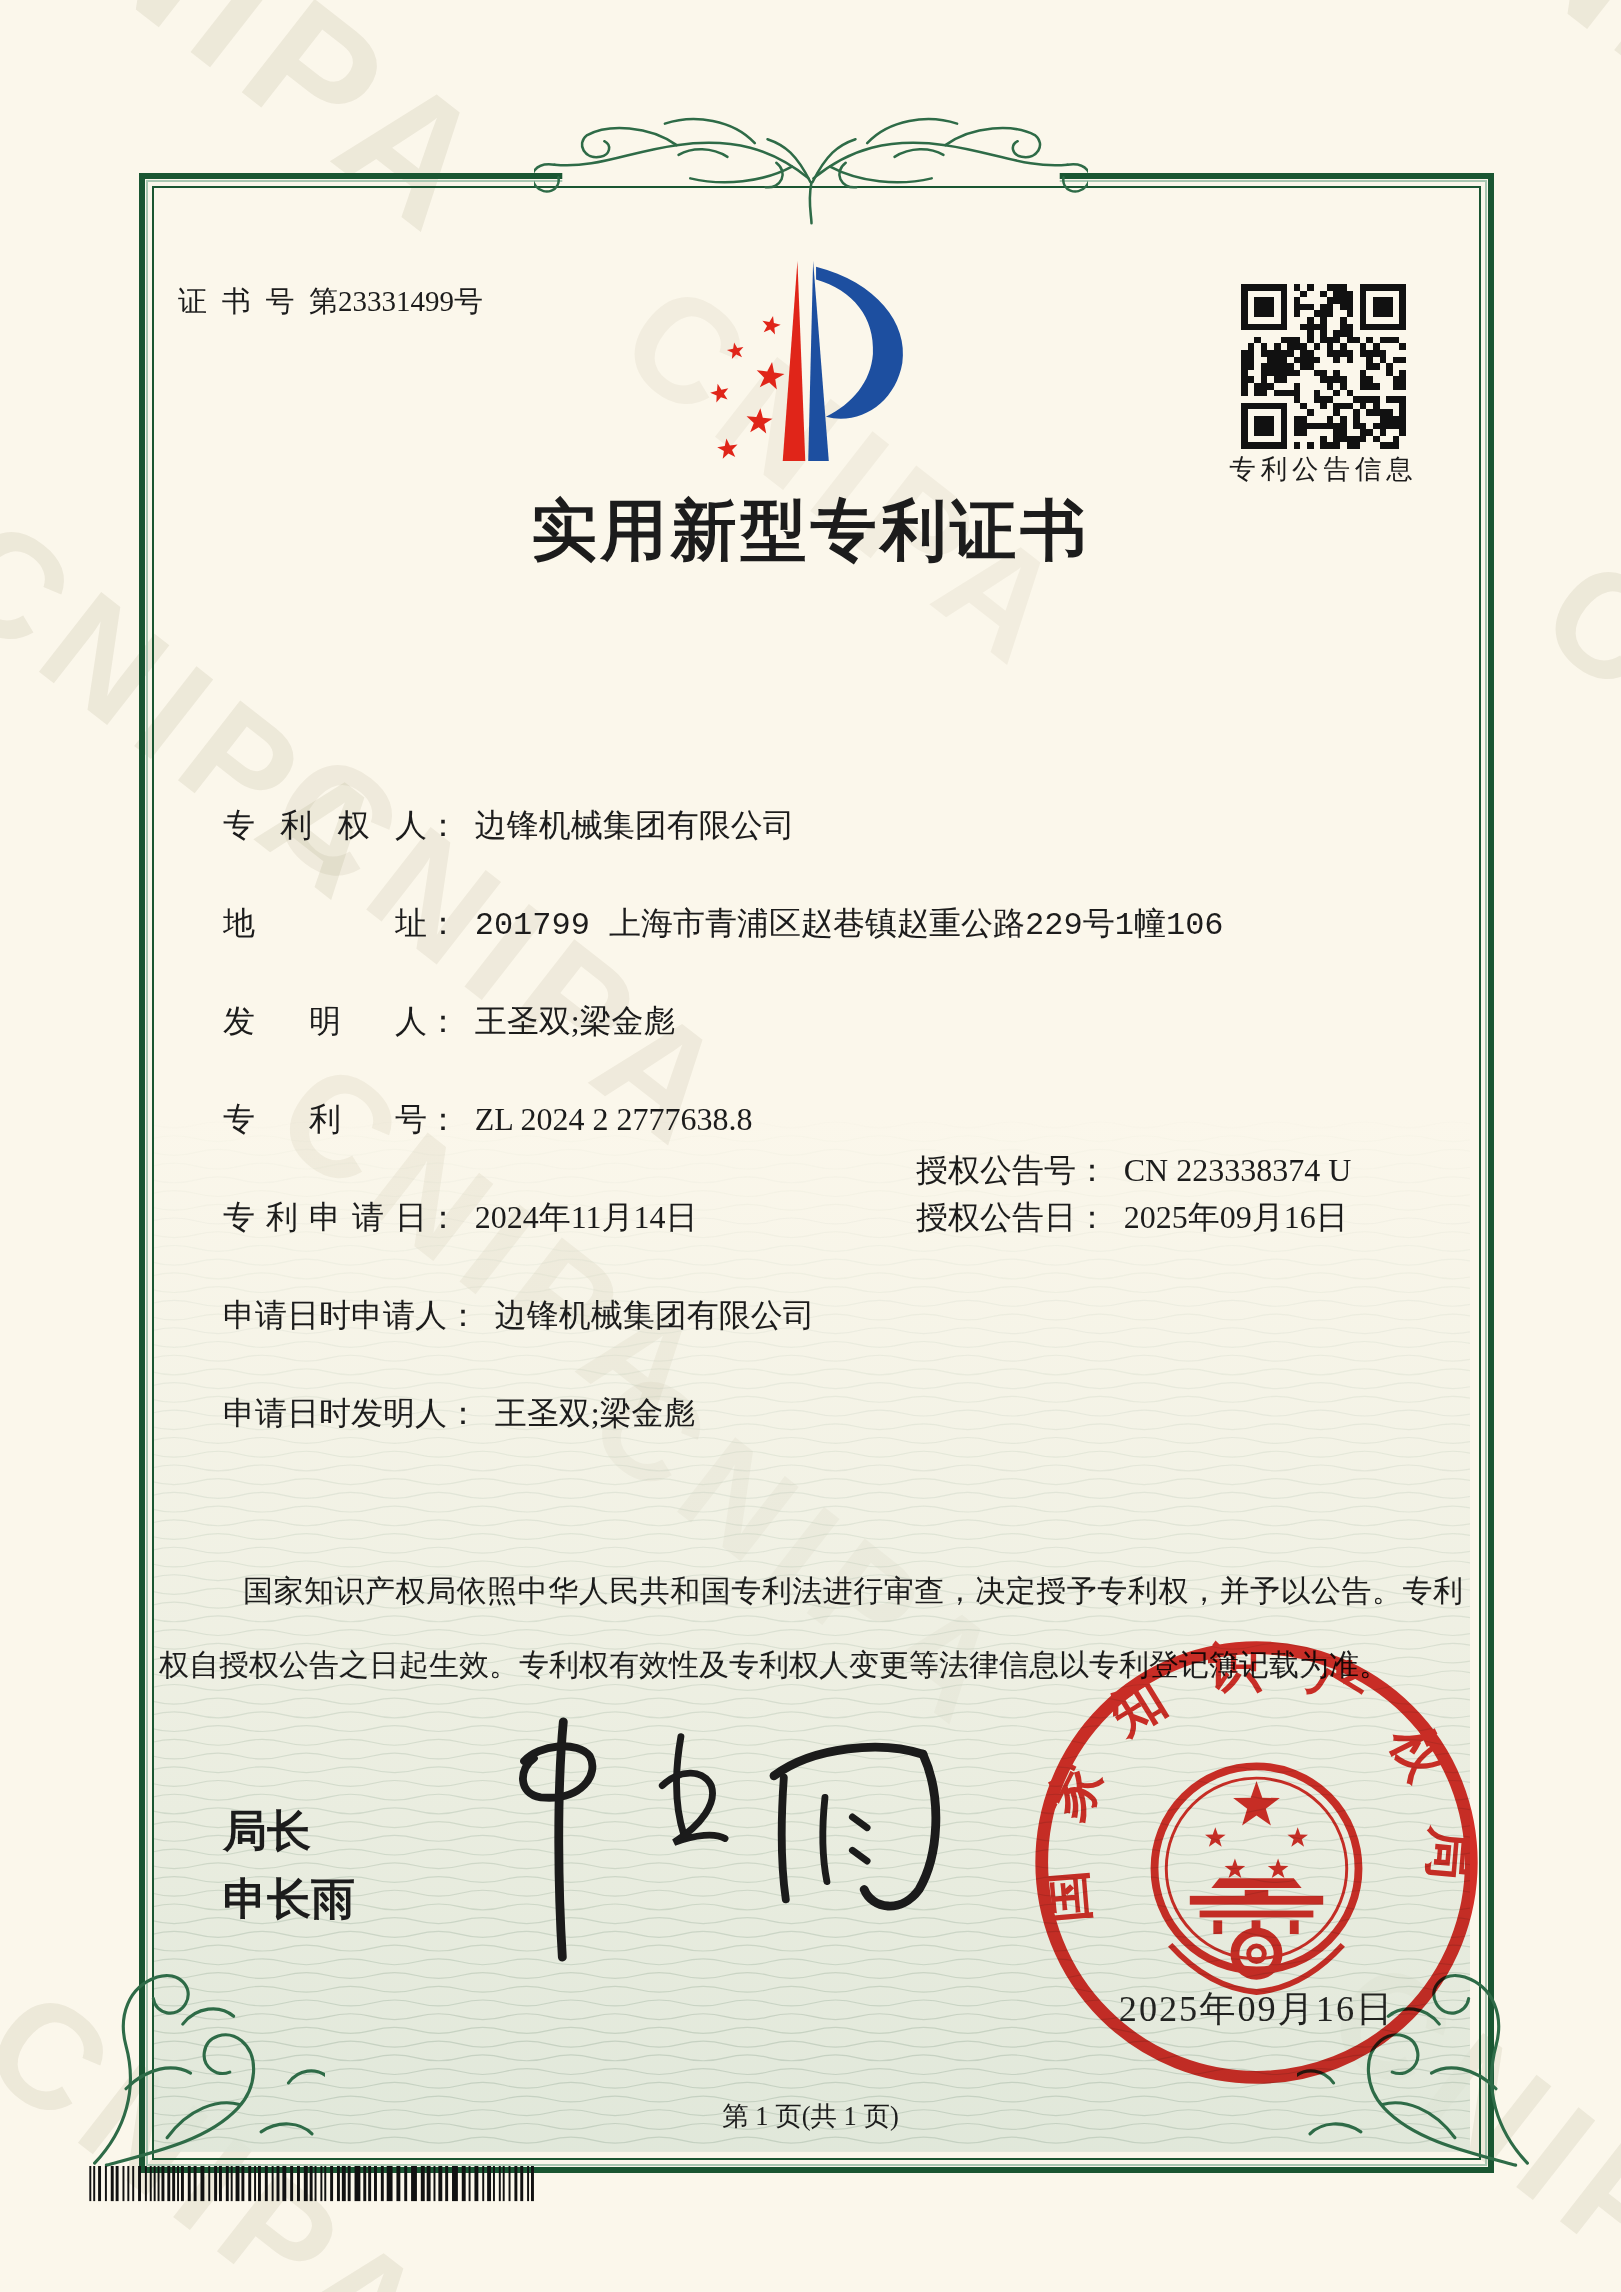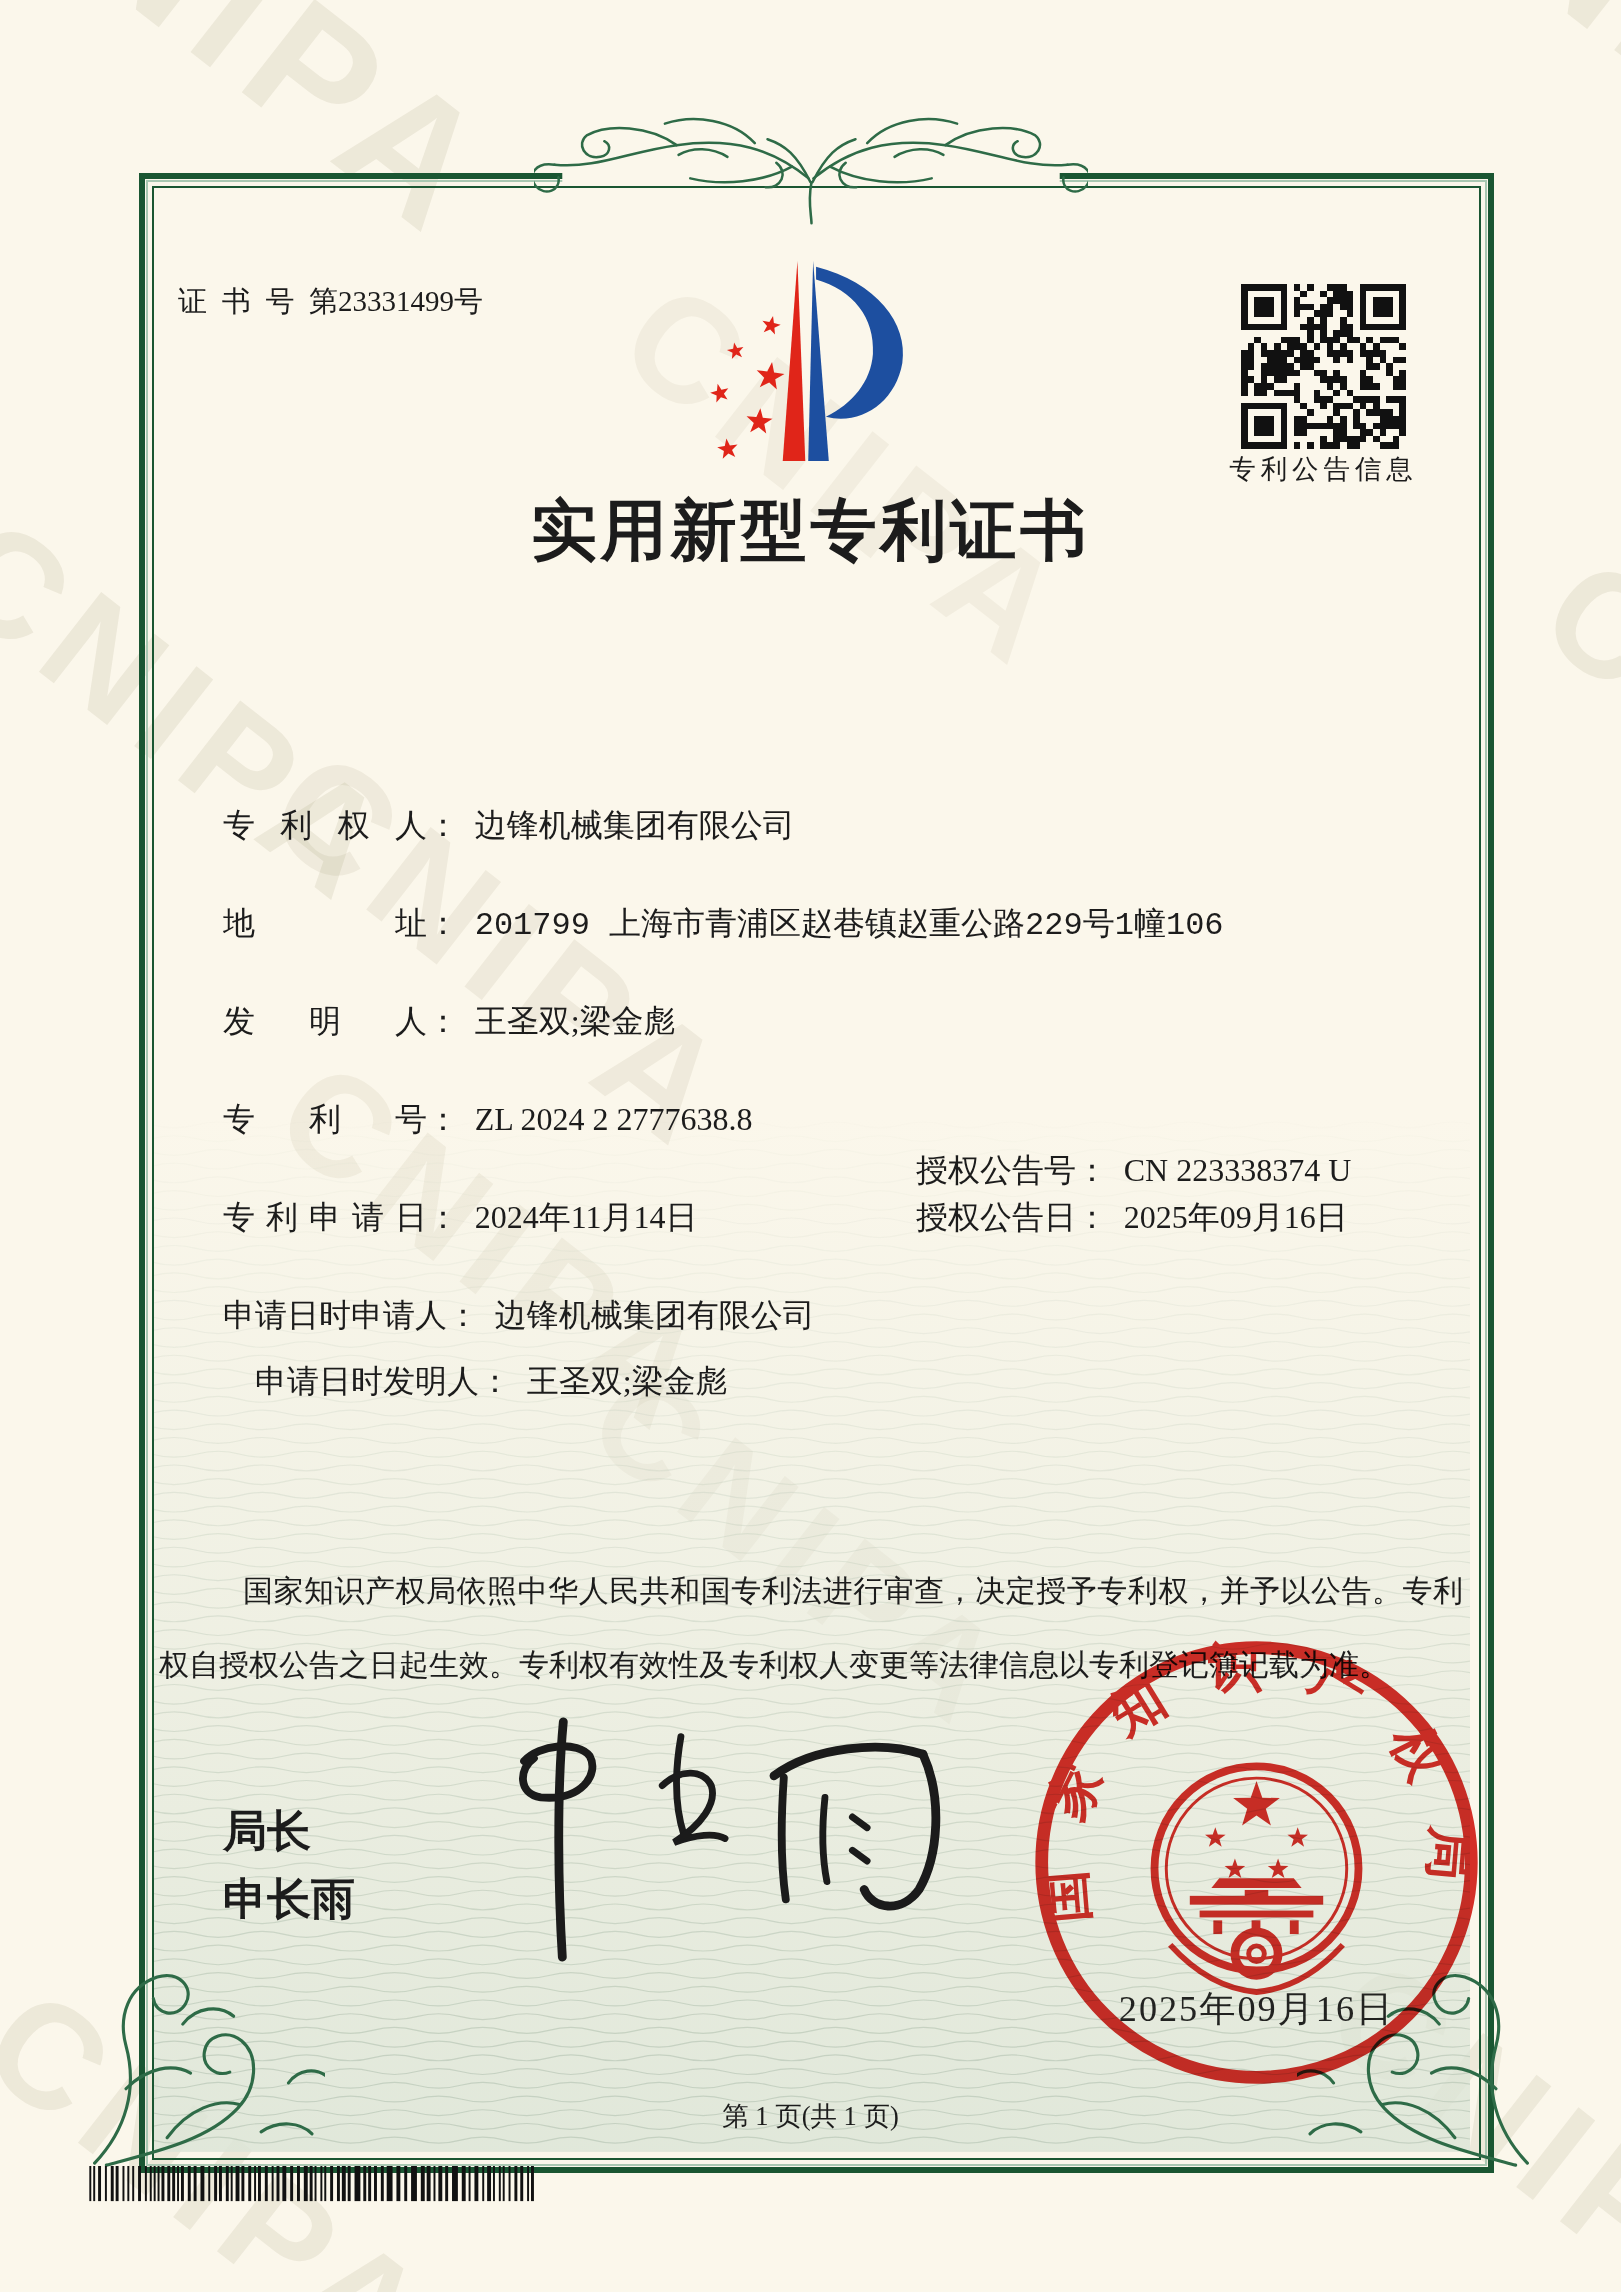--- a/index.html
+++ b/index.html
@@ -499,21 +499,21 @@
   </div>
   <div class="field" style="top:1196px;">
     <span class="lbl">专利申请日</span><span>：</span><span class="val">2024年11月14日</span>
   </div>
   <div class="field rcol" style="top:1196px;">
     <span class="lbl">授权公告日</span><span>：</span><span class="val">2025年09月16日</span>
   </div>
   <div class="field" style="top:1294px;">
     <span class="lbl auto">申请日时申请人</span><span>：</span><span class="val">边锋机械集团有限公司</span>
   </div>
-  <div class="field" style="top:1360px;margin-left:32px;">
+  <div class="field" style="top:1392px;">
     <span class="lbl auto">申请日时发明人</span><span>：</span><span class="val">王圣双;梁金彪</span>
   </div>
 
   <div class="law">国家知识产权局依照中华人民共和国专利法进行审查，决定授予专利权，并予以公告。专利权自授权公告之日起生效。专利权有效性及专利权人变更等法律信息以专利登记簿记载为准。</div>
 
   <div class="signer-title">局长</div>
   <div class="signer-name">申长雨</div>
 
   <svg class="sig" width="490" height="265" viewBox="0 0 500 270">
     <g stroke="#1b1b1b" fill="none" stroke-linecap="round">

